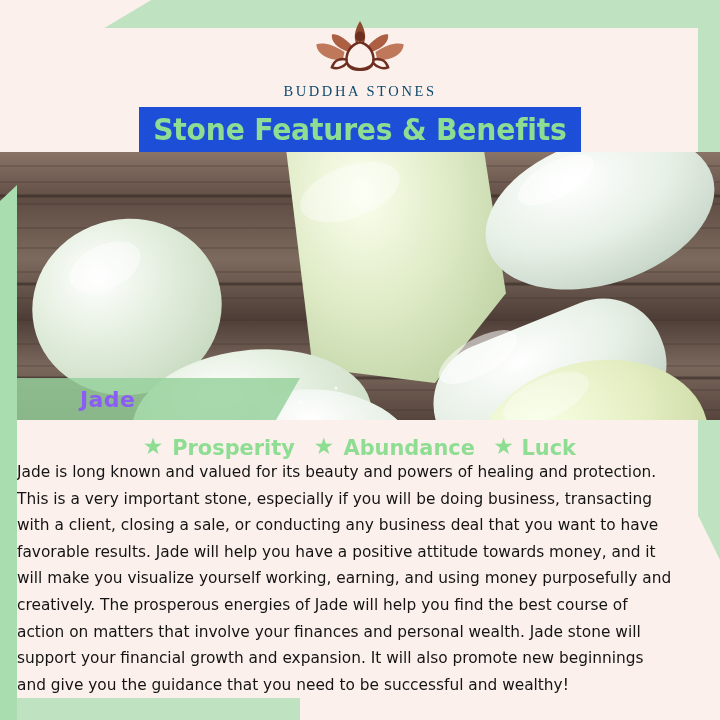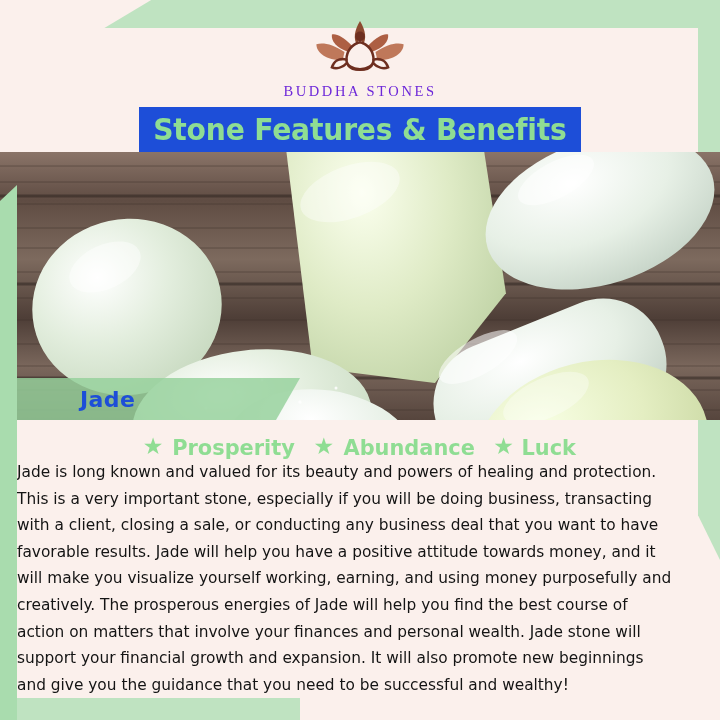--- a/index.html
+++ b/index.html
@@ -42,21 +42,21 @@
   
   .logo-area {
     position:absolute; top:6px; left:0; width:720px; height:104px;
     display:flex; flex-direction:column; align-items:center; justify-content:center;
     z-index:4;
   }
   .logo-mark { width:118px; height:62px; display:block; }
   .logo-word {
     margin-top:4px;
     font-family:"Liberation Serif", serif;
-    font-size:14.5px; letter-spacing:2.6px; color:#6d28d9; font-weight:400;
+    font-size:14.5px; letter-spacing:2.6px; color:#0c4a6e; font-weight:400;
   }
 
   
   .title-banner {
     position:absolute; top:107px; left:139px; width:442px; height:45px;
     background:#1d4ed8;
     display:flex; align-items:center; justify-content:center;
     z-index:4;
   }
   .title-banner .title-text {
@@ -81,21 +81,21 @@
   .jade-band {
     position:absolute; left:0; top:378px; width:300px; height:42px;
     background:rgba(149,209,155,0.82);
     clip-path: polygon(0 0, 100% 0, 92% 100%, 0 100%);
     display:flex; align-items:center;
     z-index:5;
   }
   .jade-band .jade-text {
     margin-left:80px;
     font-family:"DejaVu Sans", sans-serif;
-    font-weight:bold; font-size:22px; color:#1d4ed8;
+    font-weight:bold; font-size:22px; color:#8b5cf6;
     letter-spacing:0.4px;
   }
 
   
   .benefits {
     position:absolute; top:432px; left:0; width:720px; height:30px;
     display:flex; align-items:center; justify-content:center;
     gap:15px; z-index:4;
   }
   .benefit { display:flex; align-items:center; gap:6px; }

